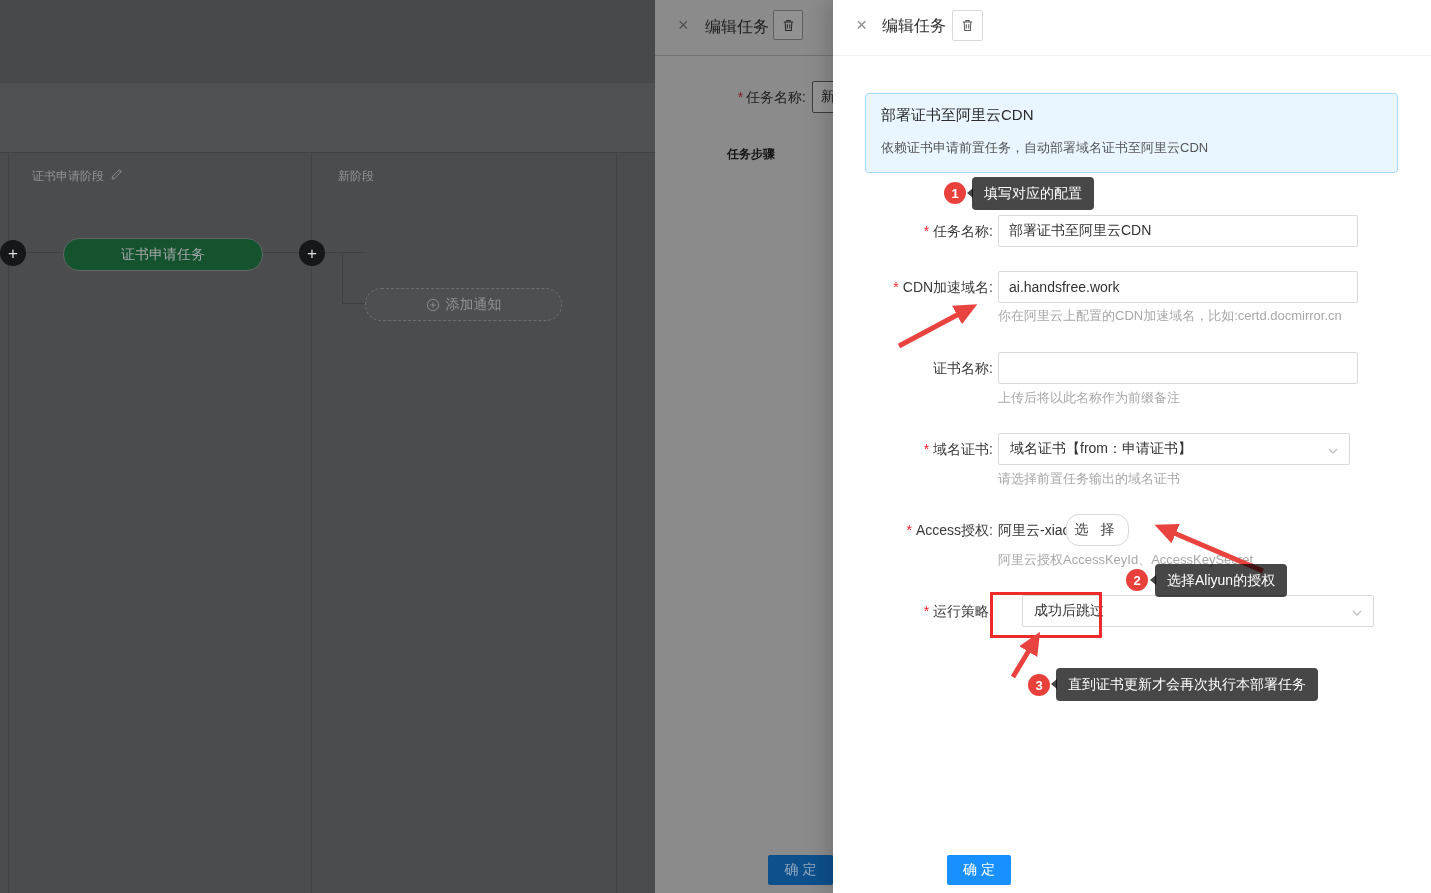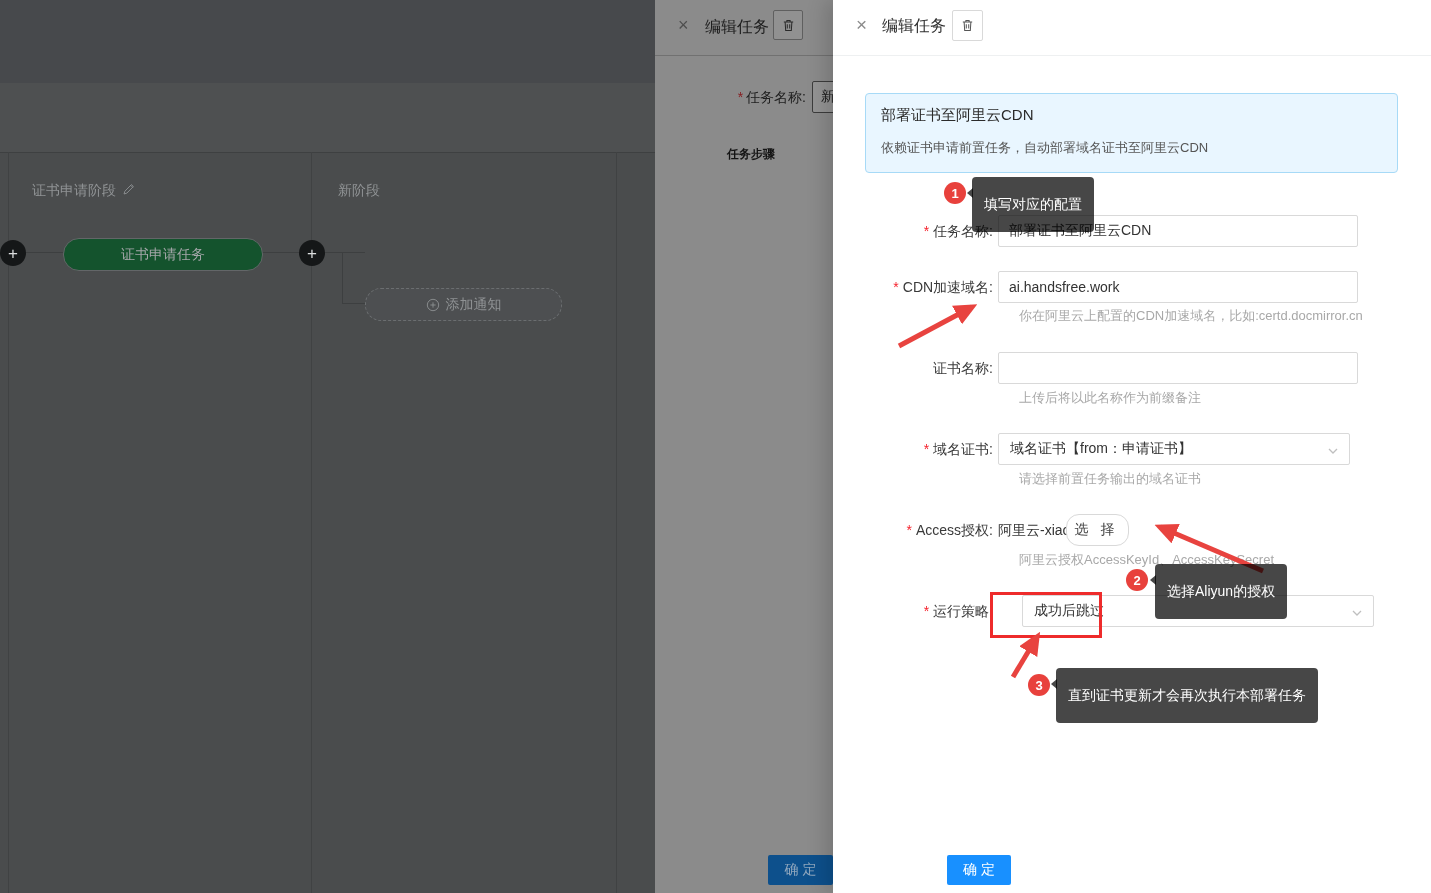--- a/index.html
+++ b/index.html
@@ -5,21 +5,21 @@
   html,body{margin:0;padding:0;background:#fff;}
   .stage{position:relative;width:1431px;height:893px;overflow:hidden;
          font-family:"Liberation Sans","DejaVu Sans",sans-serif;font-size:14px;color:#333;}
   .abs{position:absolute;}
 
   
   .wf{left:0;top:0;width:833px;height:893px;background:#4a4c4d;}
   .wf-header{left:0;top:0;width:833px;height:83px;background:#47494c;}
   .wf-toolbar{left:0;top:83px;width:833px;height:69px;background:#4e5051;border-bottom:1px solid #3e4041;}
   .wf-vline{width:1px;background:#404243;top:152px;height:741px;}
-  .wf-stage-title{top:182px;height:18px;color:#909395;font-size:14px;display:flex;align-items:center;gap:6px;}
+  .wf-stage-title{top:167px;height:18px;color:#909395;font-size:12px;display:flex;align-items:center;gap:6px;}
   .pill{height:31px;border:1px solid #63666 8;border:1px solid #636668;border-radius:16px;
         display:flex;align-items:center;justify-content:center;color:#a4a7a9;font-size:14px;background:#14532d;}
   .pill-dashed{height:31px;border:1px dashed #6b6e70;border-radius:16px;background:#4d4f51;
         display:flex;align-items:center;justify-content:center;gap:6px;color:#8f9294;font-size:14px;}
   .plus-circle{width:26px;height:26px;border-radius:50%;background:#151718;color:#dcdedf;
         display:flex;align-items:center;justify-content:center;font-size:17px;line-height:1;}
   .wf-line{background:#3d3f40;}
 
   
   .drawer1{left:655px;top:0;width:178px;height:893px;background:#8b8b8b;overflow:hidden;}
@@ -46,33 +46,33 @@
   .info-box{left:32px;top:93px;width:531px;height:78px;background:#e9f6ff;border:1px solid #a7daf7;border-radius:4px;padding:0;}
   .info-title{left:48px;top:106px;font-size:15px;color:#2b2b2b;}
   .info-desc{left:48px;top:139px;font-size:13px;color:#555;}
   .f-label{width:160px;text-align:right;color:#3a3a3a;font-size:14px;line-height:32px;left:0;}
   .req{color:#f5222d;margin-right:4px;}
   .f-input{left:165px;width:338px;height:30px;border:1px solid #d9d9d9;border-radius:2px;padding:0 10px;
         font-size:14px;color:#333;font-family:"Liberation Sans","DejaVu Sans",sans-serif;}
   .f-select{left:165px;width:352px;height:32px;border:1px solid #d9d9d9;border-radius:2px;background:#fff;
         display:flex;align-items:center;padding:0 28px 0 11px;box-sizing:border-box;color:#333;cursor:pointer;}
   .chev{position:absolute;right:10px;top:10px;color:#bfbfbf;}
-  .f-hint{left:165px;font-size:13px;color:#a8a8a8;margin-left:21px;}
+  .f-hint{left:165px;font-size:13px;color:#a8a8a8;}
   .access-val{left:165px;width:70px;height:32px;line-height:32px;overflow:hidden;white-space:nowrap;color:#333;}
   .btn-select{left:233px;top:514px;width:63px;height:32px;border:1px solid #d9d9d9;border-radius:13px;
         background:#fff;color:#444;font-size:14px;letter-spacing:4px;padding-left:4px;cursor:pointer;}
   .btn-primary{left:114px;top:855px;width:64px;height:30px;background:#1890ff;color:#fff;border:none;
         border-radius:2px;font-size:14px;cursor:pointer;}
   .red-frame{left:157px;top:592px;width:106px;height:40px;border:3px solid #ee2b2b;background:transparent;pointer-events:none;}
 
   
   .ann{z-index:60;pointer-events:none;}
   .badge{width:22px;height:22px;border-radius:50%;background:#e8413c;color:#fff;font-size:13px;font-weight:bold;
         display:flex;align-items:center;justify-content:center;}
-  .tip{background:rgba(0,0,0,0.72);color:#fff;font-size:14px;border-radius:4px;padding:16px 12px;line-height:23px;white-space:nowrap;}
+  .tip{background:rgba(0,0,0,0.72);color:#fff;font-size:14px;border-radius:4px;padding:5px 12px;line-height:23px;white-space:nowrap;}
   .tip:before{content:"";position:absolute;left:-5px;top:11px;border:5px solid transparent;border-left:none;
         border-right:6px solid rgba(0,0,0,0.72);}
   svg.arrows{position:absolute;left:0;top:0;z-index:55;pointer-events:none;}
 </style>
 </head>
 <body>
 
 <div class="stage">
 
   <div class="abs wf">

